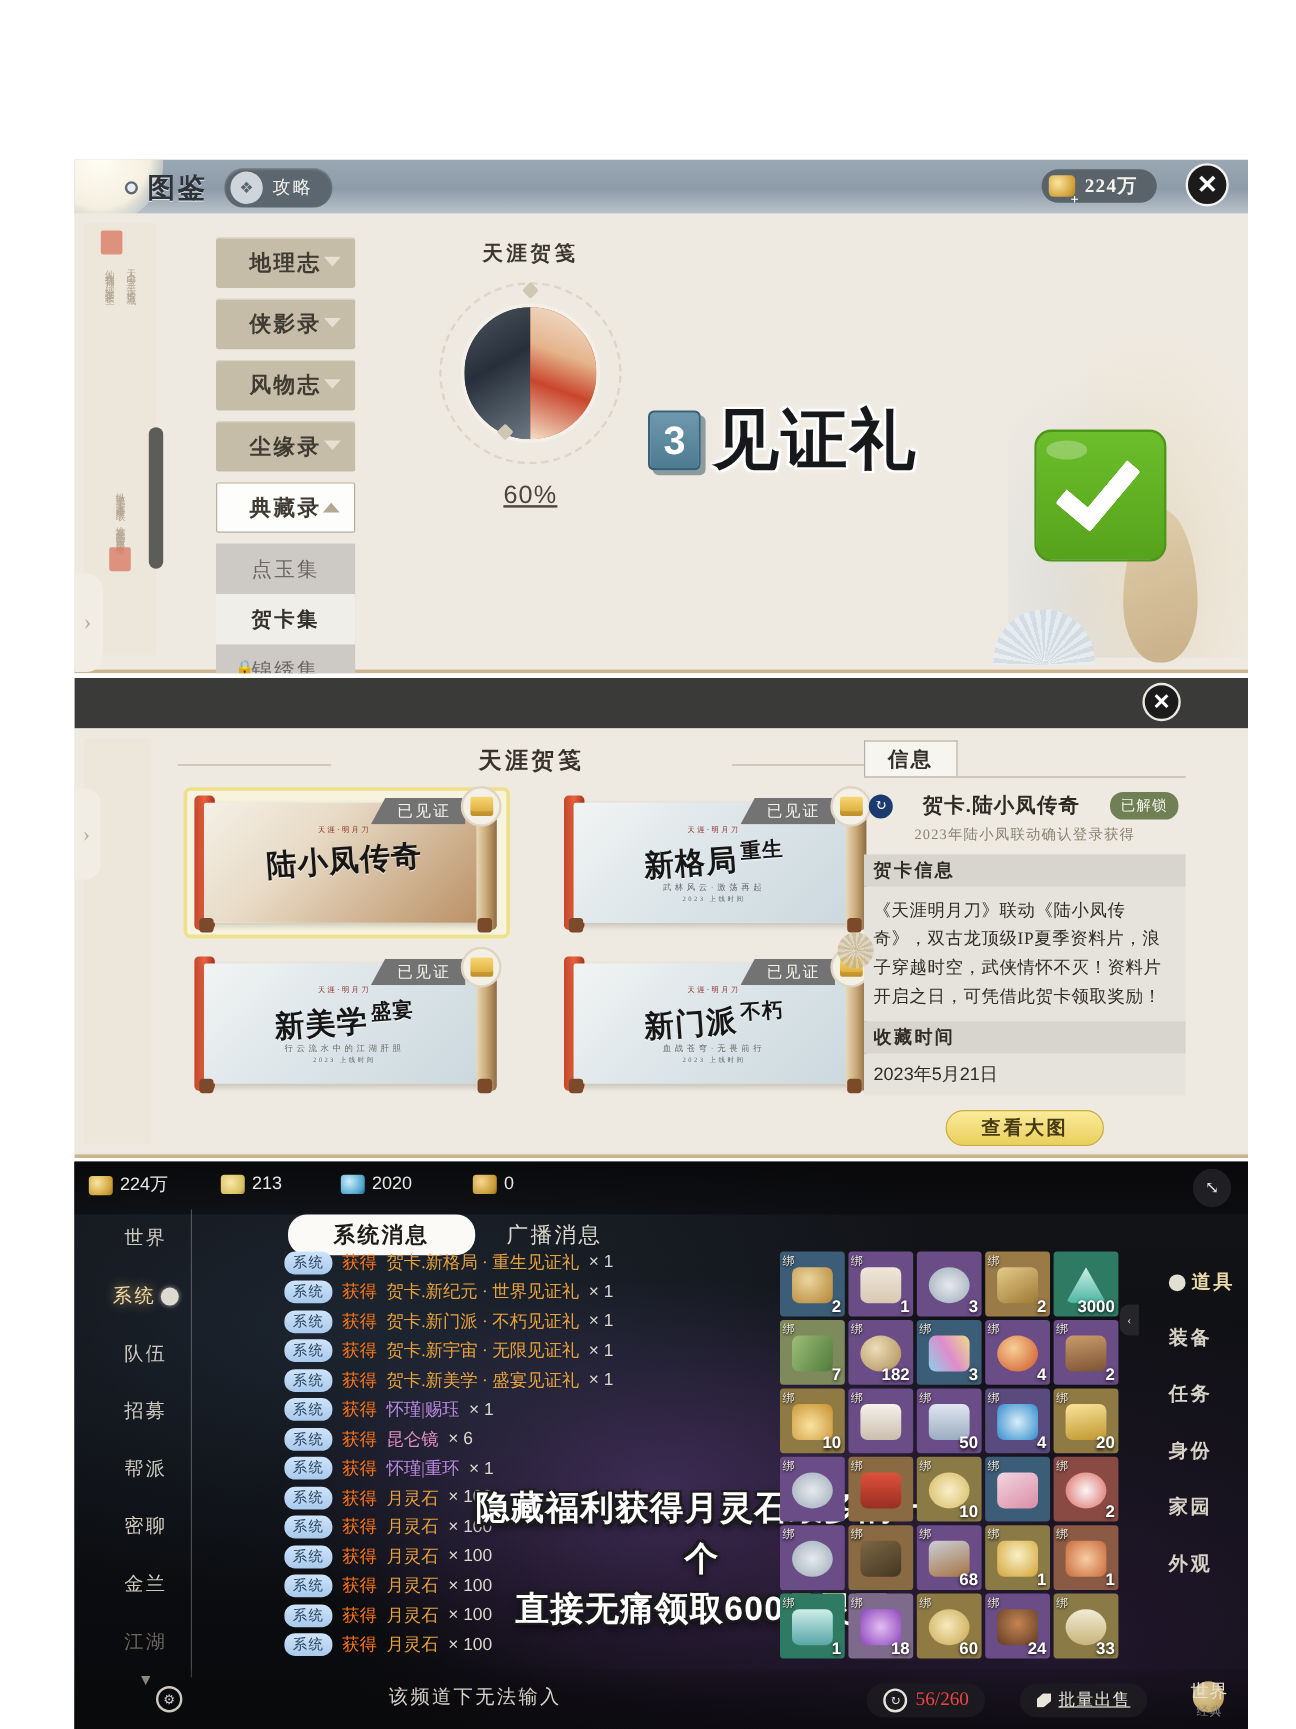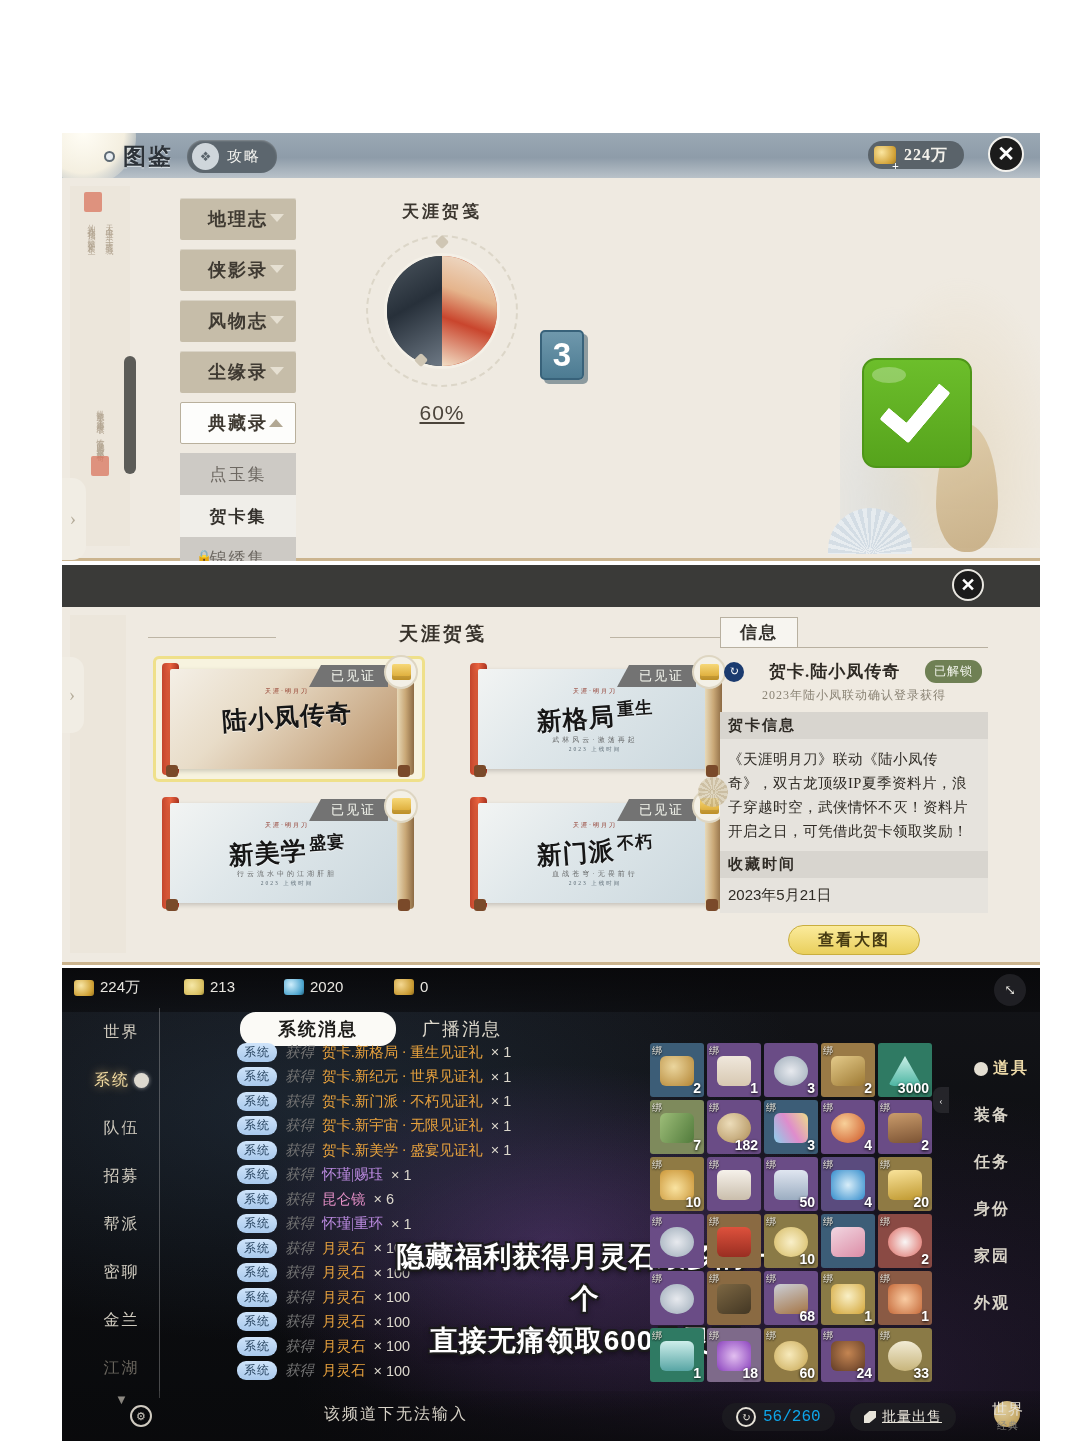--- a/index.html
+++ b/index.html
@@ -319,21 +319,21 @@
   .chan-tabs{position:absolute;left:178px;top:1012px;display:flex;align-items:center;gap:26px;}
   .ctab{font-size:18px;color:#ddd8cc;letter-spacing:2px;}
   .ctab.sel{background:#fbfaf6;color:#1d1c1a;border-radius:16px;padding:5px 38px;font-weight:bold;}
 
   .chatlog{position:absolute;left:175px;top:1040px;width:420px;}
   .chatline{display:flex;align-items:center;gap:8px;height:24.5px;font-size:14.5px;white-space:nowrap;}
   .sysbadge{
     background:linear-gradient(180deg,#cfe4fa,#a9c9ec);color:#27435f;
     font-size:12px;padding:1px 7px;border-radius:9px;letter-spacing:1px;
   }
-  .got{color:#737373;font-style:italic;}
+  .got{color:#f97316;}
   .itm-orange{color:#e8a23d;}
   .itm-purple{color:#bb8ae0;}
   .itm-pink{color:#e48fc6;}
   .xcnt{color:#dcd8cd;font-family:"Liberation Sans",sans-serif;}
 
   .subtitle{
     position:absolute;left:395px;top:1236px;width:380px;text-align:center;
     font-family:"Liberation Sans",sans-serif;font-weight:bold;font-size:28px;
     color:#ffffff;line-height:42px;letter-spacing:1px;
     text-shadow:-2px -2px 0 #1b1b1b,2px -2px 0 #1b1b1b,-2px 2px 0 #1b1b1b,2px 2px 0 #1b1b1b,0 3px 7px rgba(0,0,0,.9);
@@ -359,21 +359,21 @@
   .g-botbar{position:absolute;left:0;bottom:0;width:100%;height:50px;
     background:linear-gradient(180deg,rgba(10,10,12,.15),rgba(10,10,12,.75));}
   .gear{position:absolute;left:68px;bottom:14px;width:22px;height:22px;border-radius:50%;
     border:2px solid #cfcac0;color:#cfcac0;font-size:11px;
     display:flex;align-items:center;justify-content:center;}
   .noinput{position:absolute;left:262px;bottom:16px;font-size:16px;color:#d6d1c6;letter-spacing:2px;}
   .capacity{position:absolute;left:660px;bottom:10px;display:flex;align-items:center;gap:7px;
     background:rgba(30,30,34,.75);border-radius:15px;padding:4px 14px;}
   .capacity .cir{width:20px;height:20px;border-radius:50%;border:2px solid #e6e2d8;color:#e6e2d8;
     font-size:11px;display:flex;align-items:center;justify-content:center;}
-  .capacity .num{font-size:16px;color:#0ea5e9;font-family:Liberation Mono, monospace;}
+  .capacity .num{font-size:16px;color:#ef4444;font-family:Liberation Serif, serif;}
   .sellbtn{position:absolute;right:84px;bottom:10px;display:flex;align-items:center;gap:6px;
     background:rgba(30,30,34,.8);border-radius:15px;padding:5px 14px;
     font-size:14px;color:#e8e4da;letter-spacing:1px;text-decoration:underline;}
   .sellbtn .tagic{width:12px;height:12px;background:#e8e4da;
     clip-path:polygon(0 40%,45% 0,100% 0,100% 55%,45% 100%,0 100%);}
   .worldbtn{position:absolute;right:16px;bottom:8px;text-align:center;}
   .worldbtn .w1{font-size:15px;color:#e5e0d4;letter-spacing:1px;}
   .worldbtn .w2{font-size:10px;color:#8d8a82;letter-spacing:1px;}
   .worldorb{position:absolute;right:20px;bottom:14px;width:26px;height:26px;border-radius:50%;
     background:radial-gradient(circle at 35% 35%,#f6e3ae,#c9a24e);opacity:.9;}
@@ -473,20 +473,21 @@
         </div>
         <div class="wheel-pct">60%</div>
       </div>
 
       <div class="bg-art"></div>
       <div class="lute"></div>
       <div class="fan"></div>
 
       <div class="bigclaim">
         <div class="numbox">3</div>
+        <div class="claim-text">见证礼</div>
       </div>
 
       <div class="checkbig">
         <div class="gloss"></div>
         <div class="tick"></div>
       </div>
     </div>
   </div>
 
   <div class="panel2">

